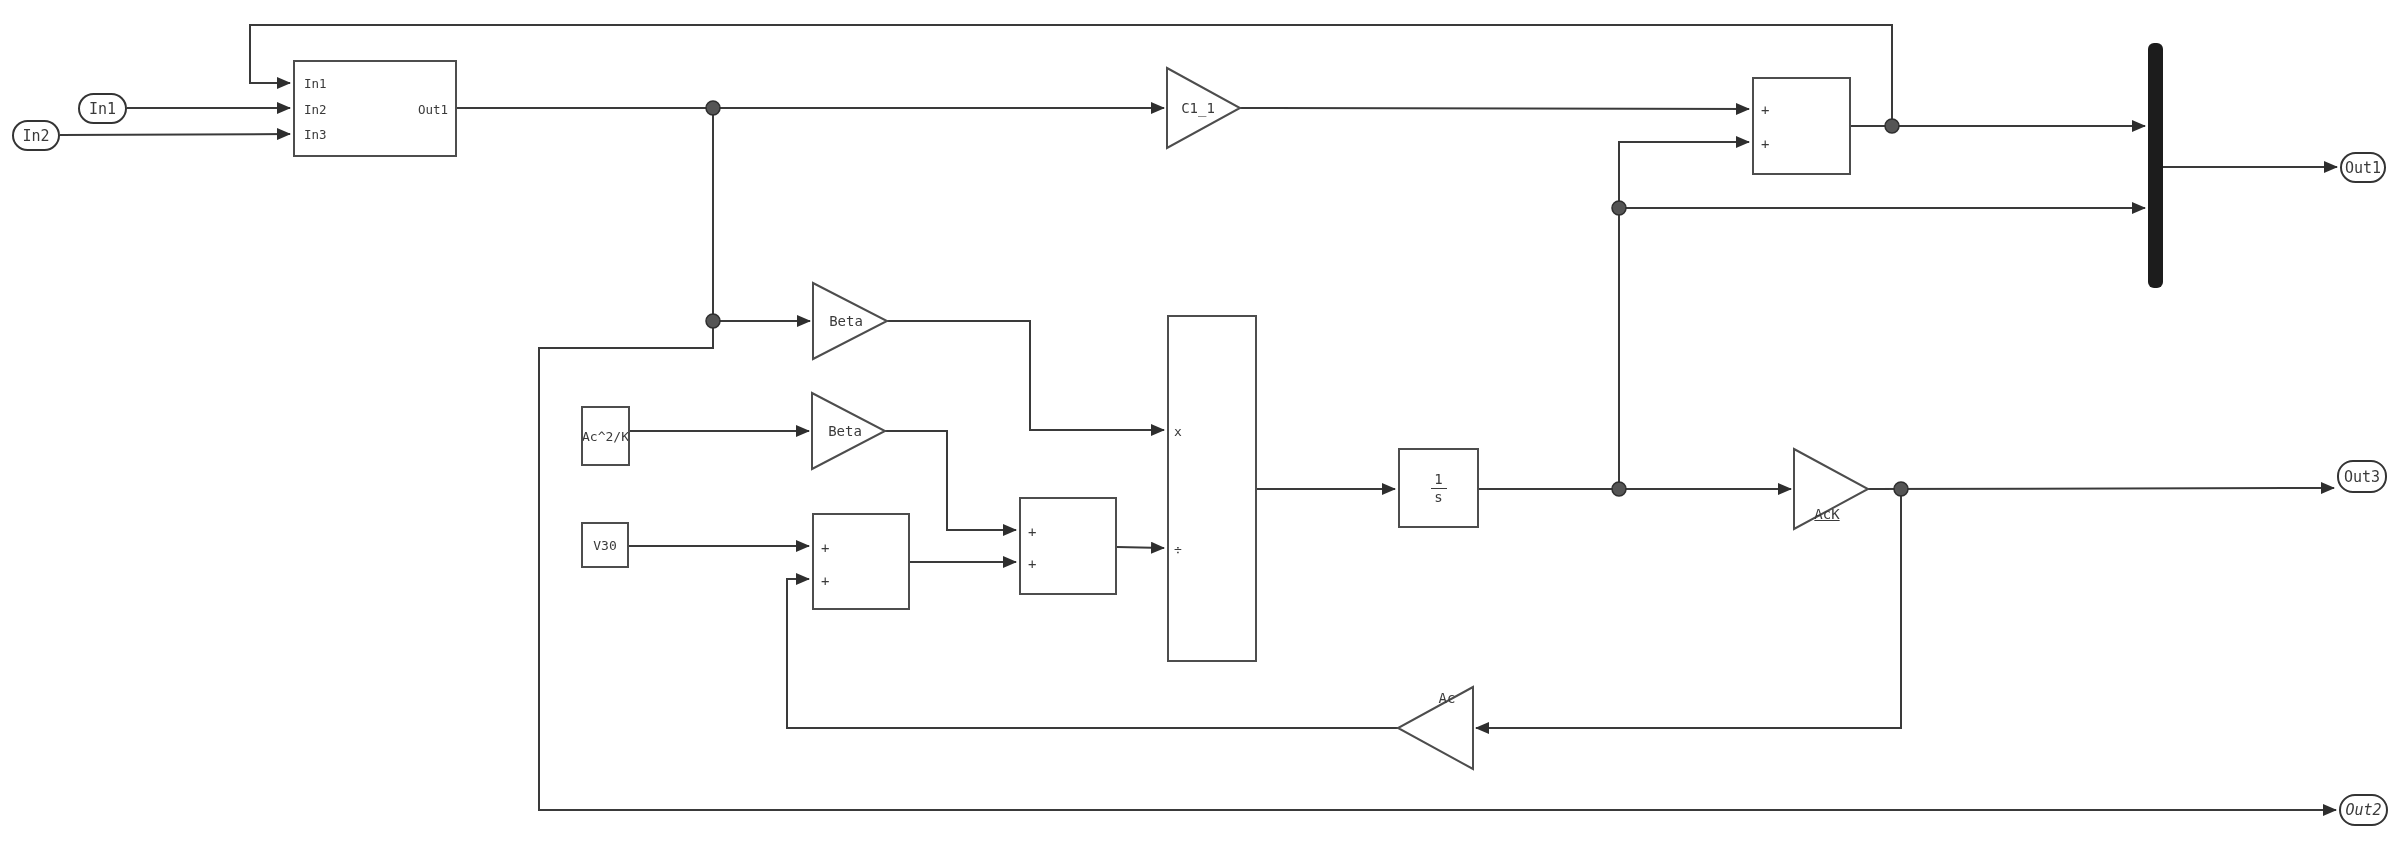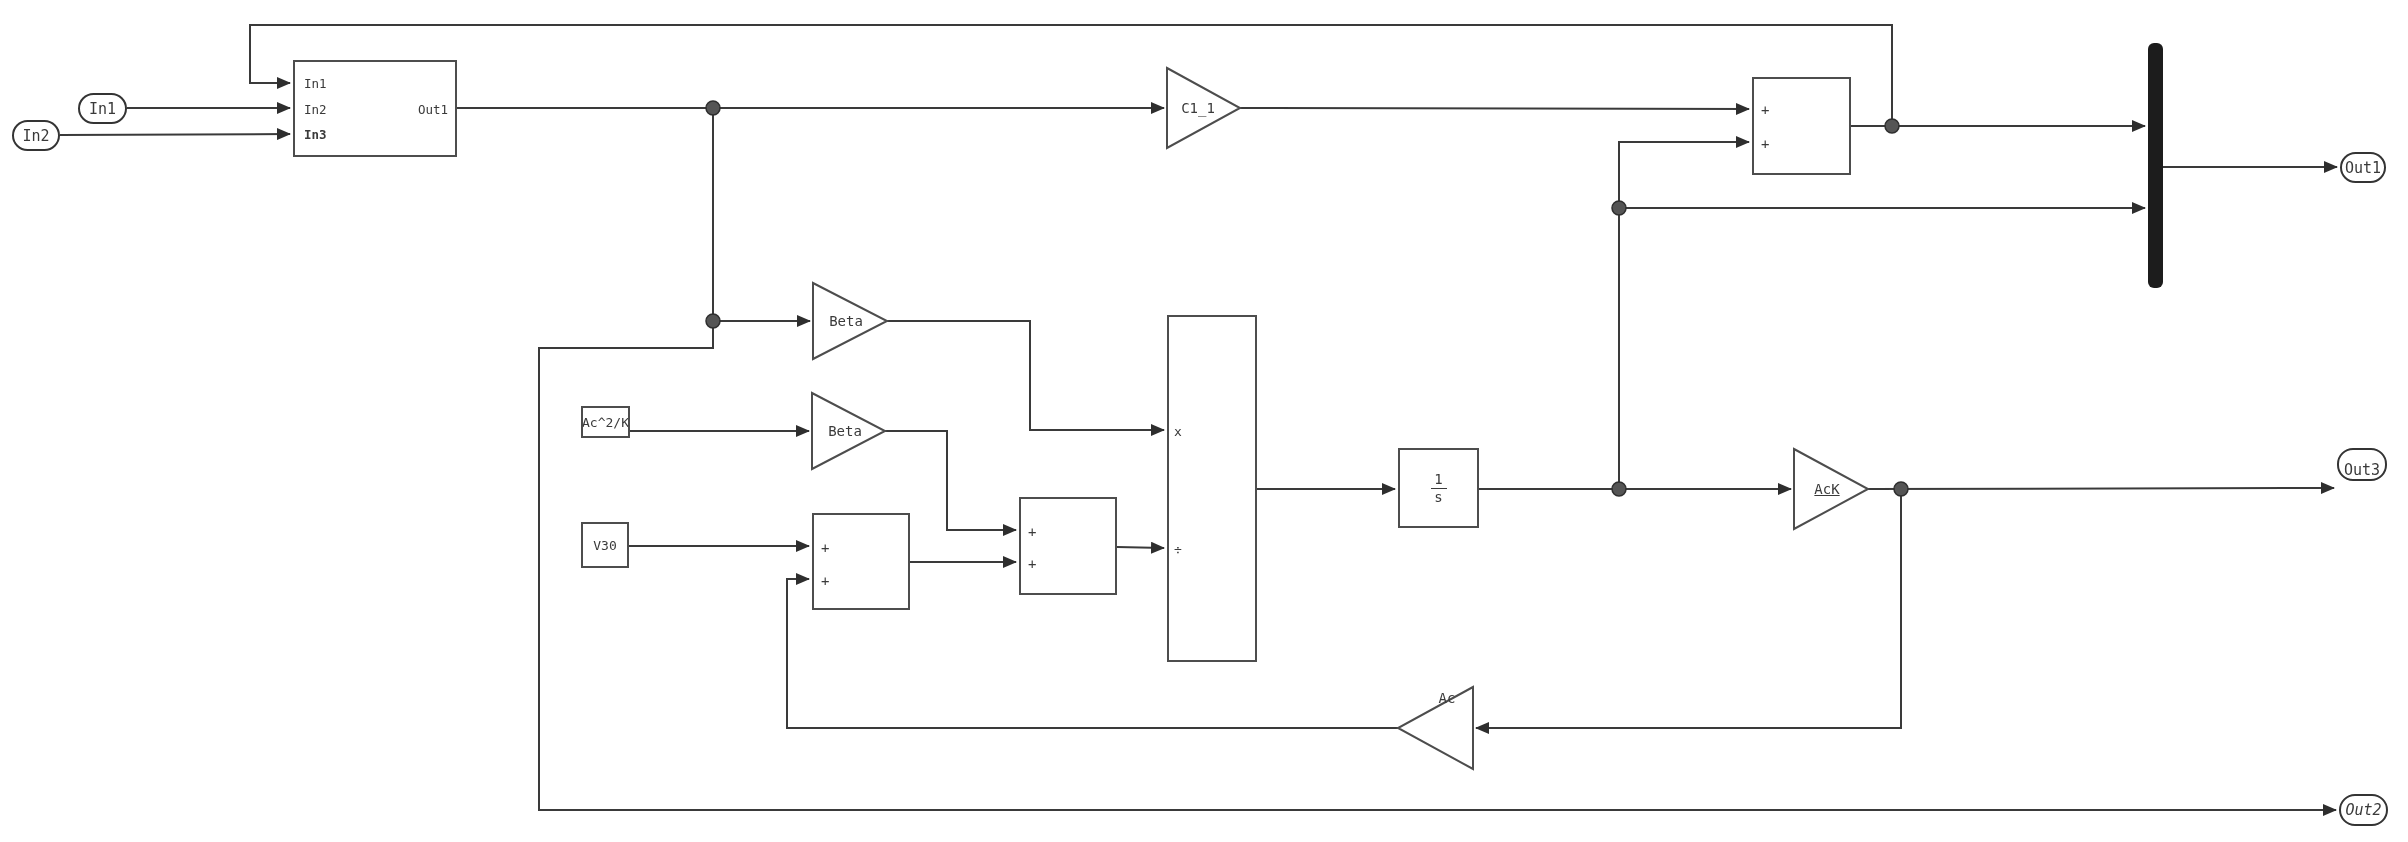--- a/index.html
+++ b/index.html
@@ -117,31 +117,31 @@
   <div class="port-oval" style="left:78px;top:93px;width:49px;height:31px;">
     <span>In1</span>
   </div>
   <div class="port-oval" style="left:12px;top:120px;width:48px;height:31px;">
     <span>In2</span>
   </div>
 
   <div class="blk" style="left:293px;top:60px;width:164px;height:97px;">
     <span class="ss-port" style="left:9px;top:14px;">In1</span>
     <span class="ss-port" style="left:9px;top:40px;">In2</span>
-    <span class="ss-port" style="left:9px;top:65px;font-weight:bold;">In3</span>
+    <span class="ss-port" style="left:9px;top:65px;">In3</span>
     <span class="ss-port" style="right:7px;top:40px;">Out1</span>
   </div>
 
   <span class="gain-label" style="left:1198px;top:108px;text-align:right;">C1_1</span>
   <span class="gain-label" style="left:846px;top:321px;">Beta</span>
   <span class="gain-label" style="left:845px;top:431px;">Beta</span>
-  <span class="gain-label" style="left:1827px;top:489px;text-decoration:underline;">AcK</span>
+  <span class="gain-label" style="left:1827px;top:514px;text-decoration:underline;">AcK</span>
   <span class="gain-label" style="left:1447px;top:698px;">Ac</span>
 
-  <div class="blk" style="left:581px;top:406px;width:49px;height:32px;">
+  <div class="blk" style="left:581px;top:406px;width:49px;height:60px;">
     <span class="const-label">Ac^2/K</span>
   </div>
   <div class="blk" style="left:581px;top:522px;width:48px;height:46px;">
     <span class="const-label">V30</span>
   </div>
 
   <div class="blk" style="left:812px;top:513px;width:98px;height:97px;">
     <span class="sum-plus" style="left:7px;top:26px;">+</span>
     <span class="sum-plus" style="left:7px;top:59px;">+</span>
   </div>
@@ -167,20 +167,20 @@
   <div class="blk" style="left:1752px;top:77px;width:99px;height:98px;">
     <span class="sum-plus" style="left:7px;top:24px;">+</span>
     <span class="sum-plus" style="left:7px;top:58px;">+</span>
   </div>
 
   <div class="mux-bar" style="left:2148px;top:43px;width:15px;height:245px;"></div>
 
   <div class="port-oval" style="left:2340px;top:152px;width:46px;height:31px;">
     <span>Out1</span>
   </div>
-  <div class="port-oval" style="left:2337px;top:448px;width:50px;height:33px;align-items:flex-end;">
+  <div class="port-oval" style="left:2337px;top:460px;width:50px;height:33px;">
     <span>Out3</span>
   </div>
   <div class="port-oval" style="left:2339px;top:794px;width:49px;height:32px;font-style:italic;">
     <span>Out2</span>
   </div>
 
 </div>
 
 </body></html>

